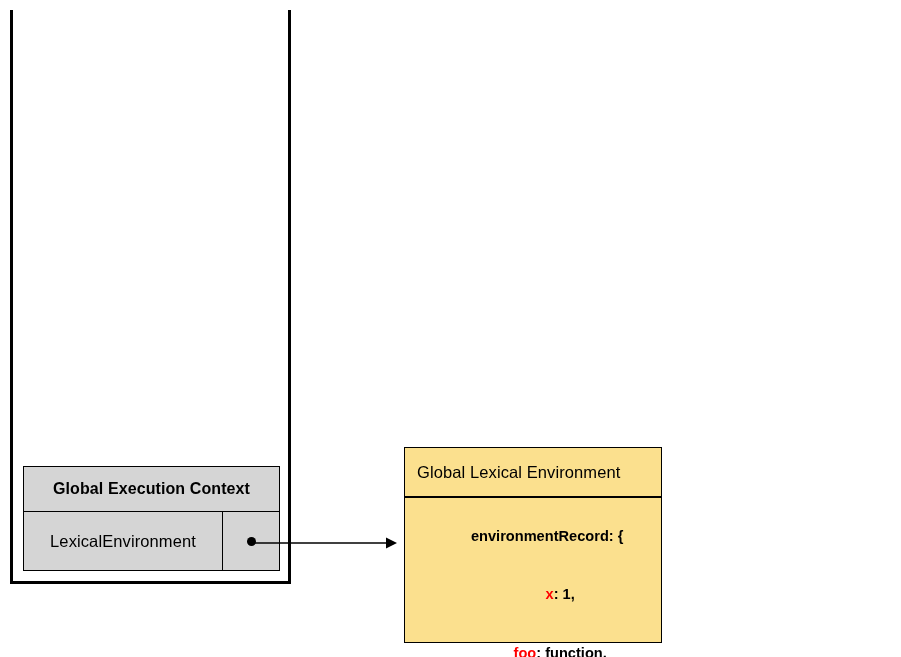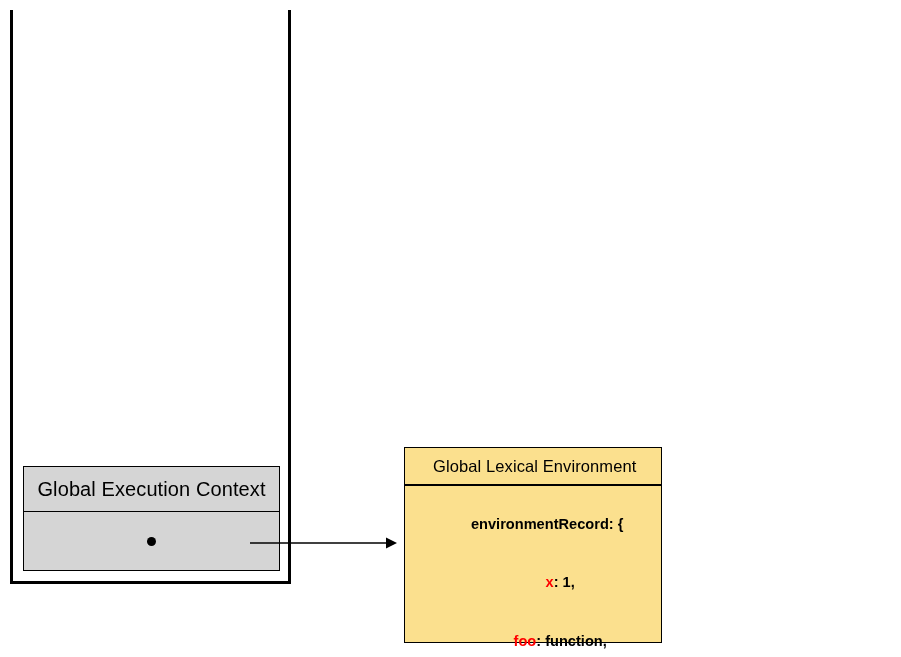--- a/index.html
+++ b/index.html
@@ -43,22 +43,23 @@
   }
   .ec-title-row {
     height: 45px;
     border-bottom: 1px solid #000000;
     display: flex;
     align-items: center;
     justify-content: center;
     box-sizing: border-box;
   }
   .ec-title-row .cell-text {
-    font-size: 20px;
+    font-size: 16px;
     letter-spacing: 0.1px;
+    font-weight: bold;
   }
   .ec-prop-row {
     height: 58px;
     display: flex;
     align-items: stretch;
     box-sizing: border-box;
   }
   .ec-prop-label {
     flex: 0 0 199px;
     display: flex;
@@ -101,25 +102,25 @@
     position: absolute;
     left: 404px;
     top: 447px;
     width: 258px;
     height: 196px;
     box-sizing: border-box;
     border: 1px solid #000000;
     background: #fbe08e;
   }
   .le-header {
-    height: 38px;
+    height: 50px;
     border-bottom: 2px solid #000000;
     display: flex;
     align-items: center;
-    padding-left: 28px;
+    padding-left: 12px;
     box-sizing: border-box;
   }
   .le-header .cell-text {
     font-size: 16.5px;
     letter-spacing: 0.1px;
   }
   .le-body {
     padding: 9px 10px 0 14px;
     box-sizing: border-box;
     font-size: 14.6px;
@@ -146,20 +147,23 @@
 
 <div id="call-stack-container"></div>
 
 <div id="execution-context-frame">
 
   <div class="ec-title-row">
     <span class="cell-text">Global Execution Context</span>
   </div>
 
   <div class="ec-prop-row">
+    <div class="ec-prop-label">
+      <span class="cell-text">LexicalEnvironment</span>
+    </div>
     <div class="ec-prop-pointer">
       <span class="pointer-dot"></span>
     </div>
   </div>
 
 </div>
 
 <div id="reference-arrow">
   <svg width="150" height="32" viewBox="0 0 150 32">
     <line x1="2" y1="16" x2="138" y2="16" stroke="#000000" stroke-width="1.6"></line>

